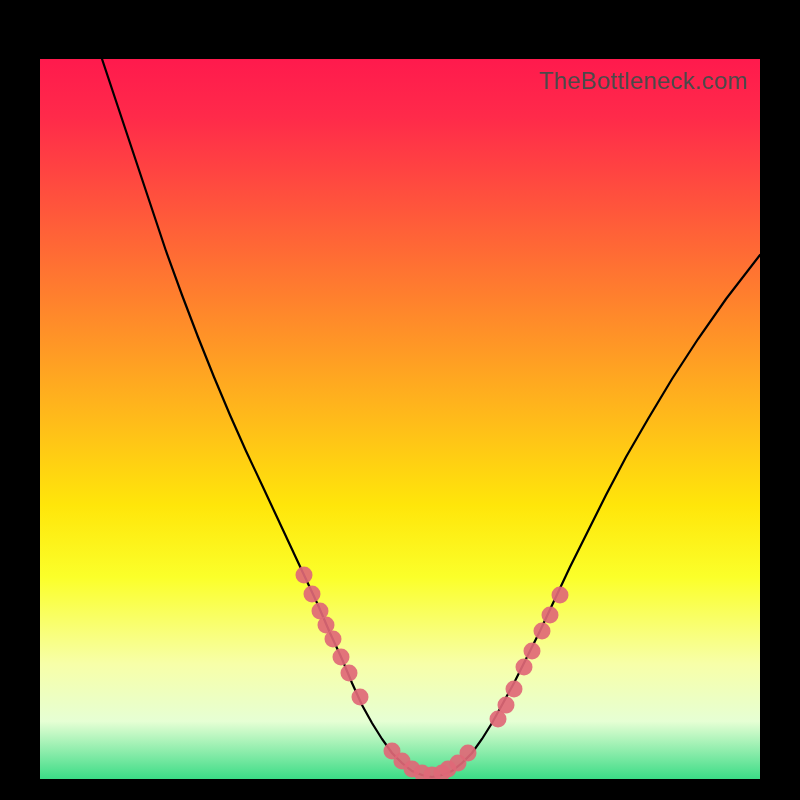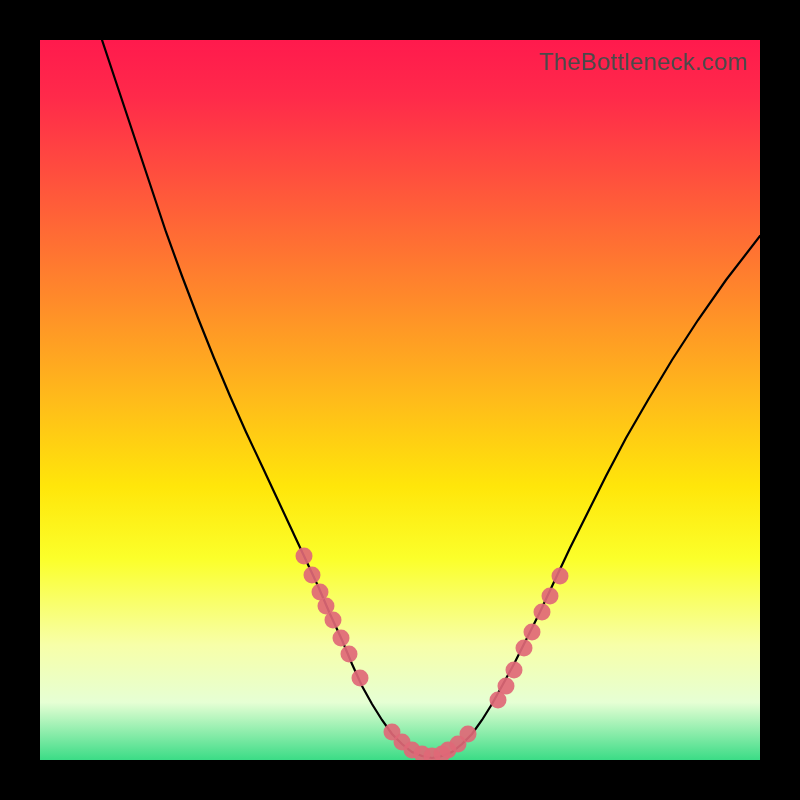--- a/index.html
+++ b/index.html
@@ -8,20 +8,21 @@
     width: 800px;
     height: 800px;
     background: #000;
     font-family: Arial, Helvetica, sans-serif;
     overflow: hidden;
   }
   .frame {
     position: absolute;
     inset: 0;
     background: #000;
+    margin-top: 19px;
   }
   .plot {
     position: absolute;
     left: 40px;
     top: 40px;
     width: 720px;
     height: 720px;
     overflow: hidden;
   }
   .gradient {

